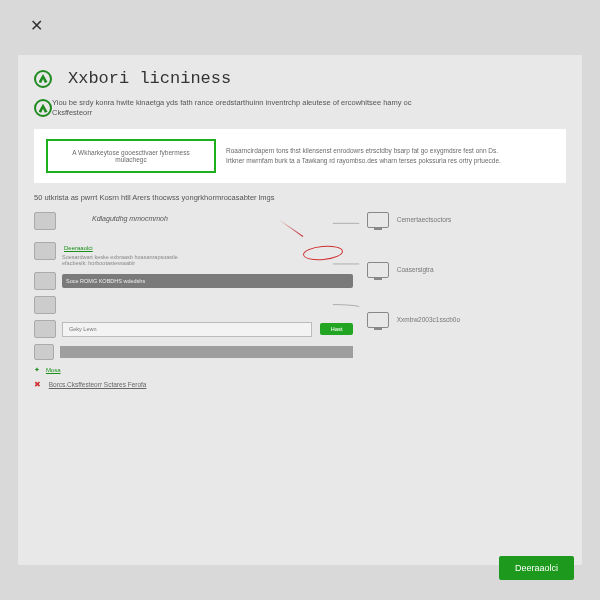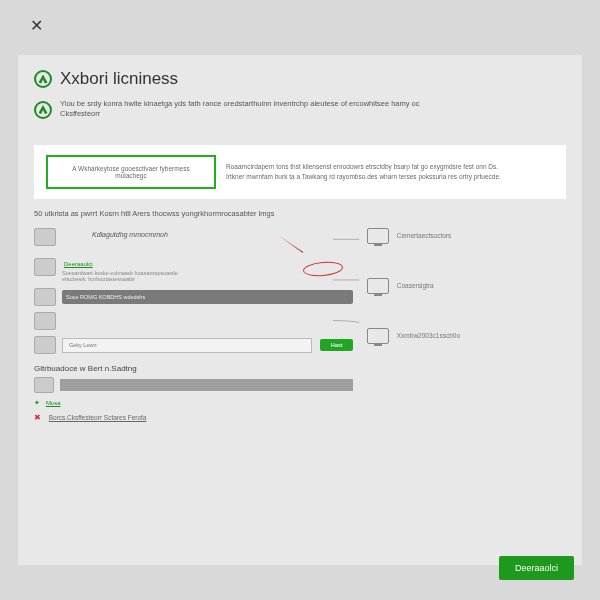--- a/index.html
+++ b/index.html
@@ -32,22 +32,23 @@
     .content {
       background: #e8e8e8;
       margin: 8px 18px 0 18px;
       padding: 14px 16px 10px 16px;
       min-height: 510px;
       position: relative;
     }
     .sub-header {
       display: flex;
       align-items: center;
-      gap: 8px;
+      gap: 16px;
       margin-bottom: 10px;
+      font-family: Liberation Mono, monospace;
     }
     .xbox-icon-circle {
       width: 18px;
       height: 18px;
       border: 2px solid #1f8a1f;
       border-radius: 50%;
       display: flex;
       align-items: center;
       justify-content: center;
       position: relative;
@@ -59,23 +60,23 @@
       background: #1f8a1f;
       clip-path: polygon(50% 0, 100% 90%, 70% 100%, 50% 55%, 30% 100%, 0 90%);
     }
     .sub-title {
       font-size: 17px;
       font-weight: 400;
       color: #333;
     }
     .info-row {
       display: flex;
-      align-items: flex-end;
-      gap: 8px;
-      margin-bottom: 26px;
+      align-items: center;
+      gap: 0;
+      margin-bottom: 11px;
     }
     .info-row .xbox-icon-circle { margin-top: 1px; }
     .info-text {
       font-size: 7.5px;
       color: #555;
       line-height: 1.3;
     }
     .callout-box {
       background: #fff;
       display: flex;
@@ -296,21 +297,20 @@
       </div>
 
       <div class="kb-row" style="align-items:flex-start;">
         <span class="thumb"></span>
         <div style="flex:1; display:flex; align-items:center;">
           <div class="note-box" style="margin-left:0; flex:1;">Geky Lewn</div>
           <span class="green-pill">Hast</span>
         </div>
       </div>
 
-      <div class="section-title">Gitrbuadoce w Bert n.Sadtng</div>
       <div class="progress-row">
         <span class="thumb"></span>
         <div class="progress-bar"></div>
       </div>
 
       <div class="small-row" style="margin-top:6px;">
         <span style="color:#1b8f1b;font-size:7px;">✦</span>
         <span class="green-link">Mosa</span>
       </div>
 

